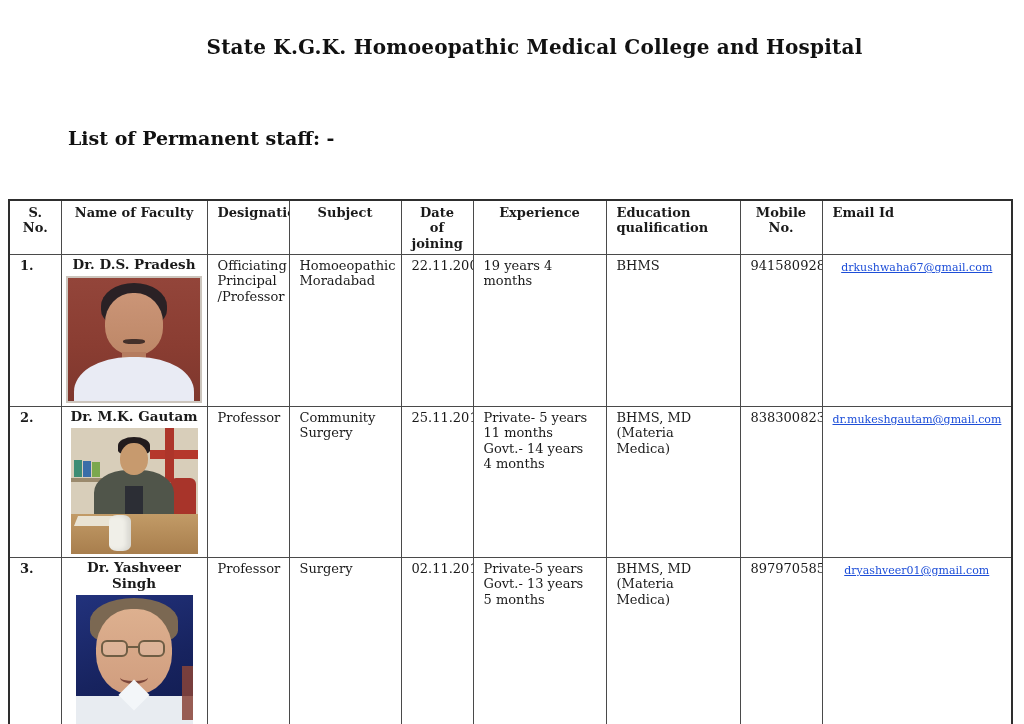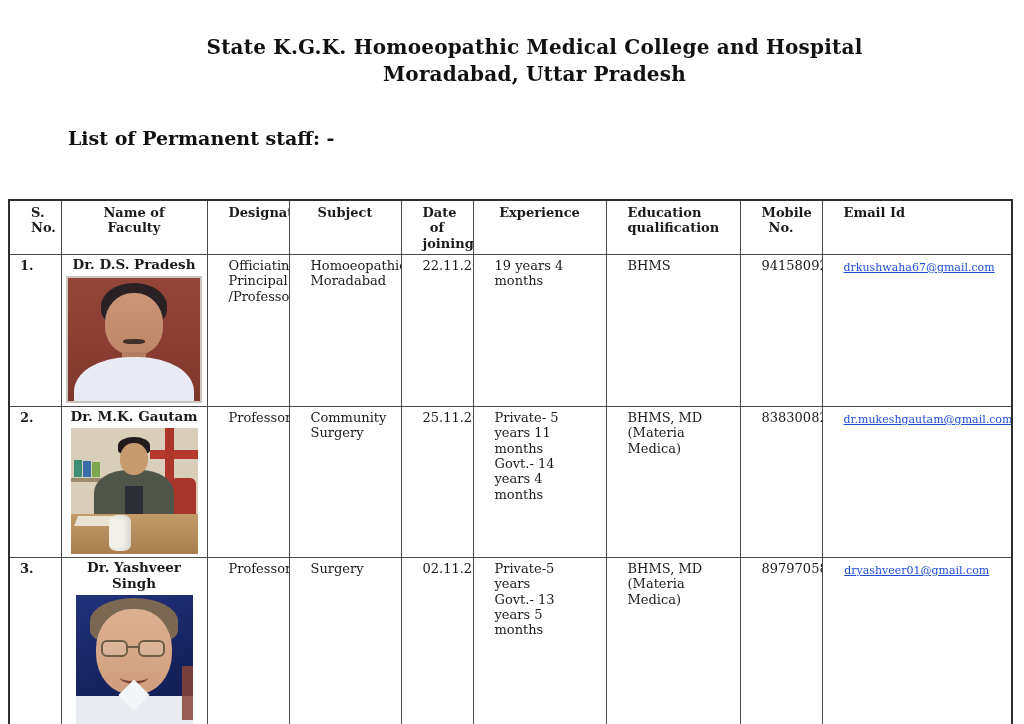--- a/index.html
+++ b/index.html
@@ -24,21 +24,21 @@
   table.staff {
     position:absolute; top:199px; left:8px;
     width:1003px; table-layout:fixed;
     border-collapse:collapse;
     border:2px solid #2e2e2e;
     font-size:13px; line-height:1.18;
   }
   .staff th, .staff td {
     border:1px solid #4a4a4a;
     vertical-align:top;
-    padding:3px 21px;
+    padding:3px 10px;
     overflow:hidden;
   }
   .staff thead tr { height:31px; }
   .staff th { font-weight:bold; text-align:center; padding-top:4px; font-size:13px; }
   .staff th.al { text-align:left; }
   tr.row1 { height:152px; }
   tr.row2 { height:151px; }
   tr.row3 { height:159px; }
   td.sno { font-weight:bold; padding-left:10px; }
   td.namecell { text-align:center; padding:2px 2px; }
@@ -108,21 +108,20 @@
   .p3-shirt { bottom:0; left:0; width:117px; height:32px; background:#e8ecf1; }
   .p3-collar { bottom:22px; left:50%; transform:translateX(-50%) rotate(45deg);
     width:22px; height:22px; background:#f3f6f9; }
   .p3-red { right:0; bottom:8px; width:11px; height:54px; background:#8a4438; opacity:.85; }
 </style>
 </head>
 <body>
 
 <div class="title-block">
   <div>State K.G.K. Homoeopathic Medical College and Hospital</div>
-  <div>Moradabad, Uttar Pradesh</div>
 </div>
 
 <div class="subtitle">List of Permanent staff: -</div>
 
 <table class="staff">
   <colgroup>
     <col style="width:52px">
       <col style="width:146px">
       <col style="width:82px">
     <col style="width:112px">

